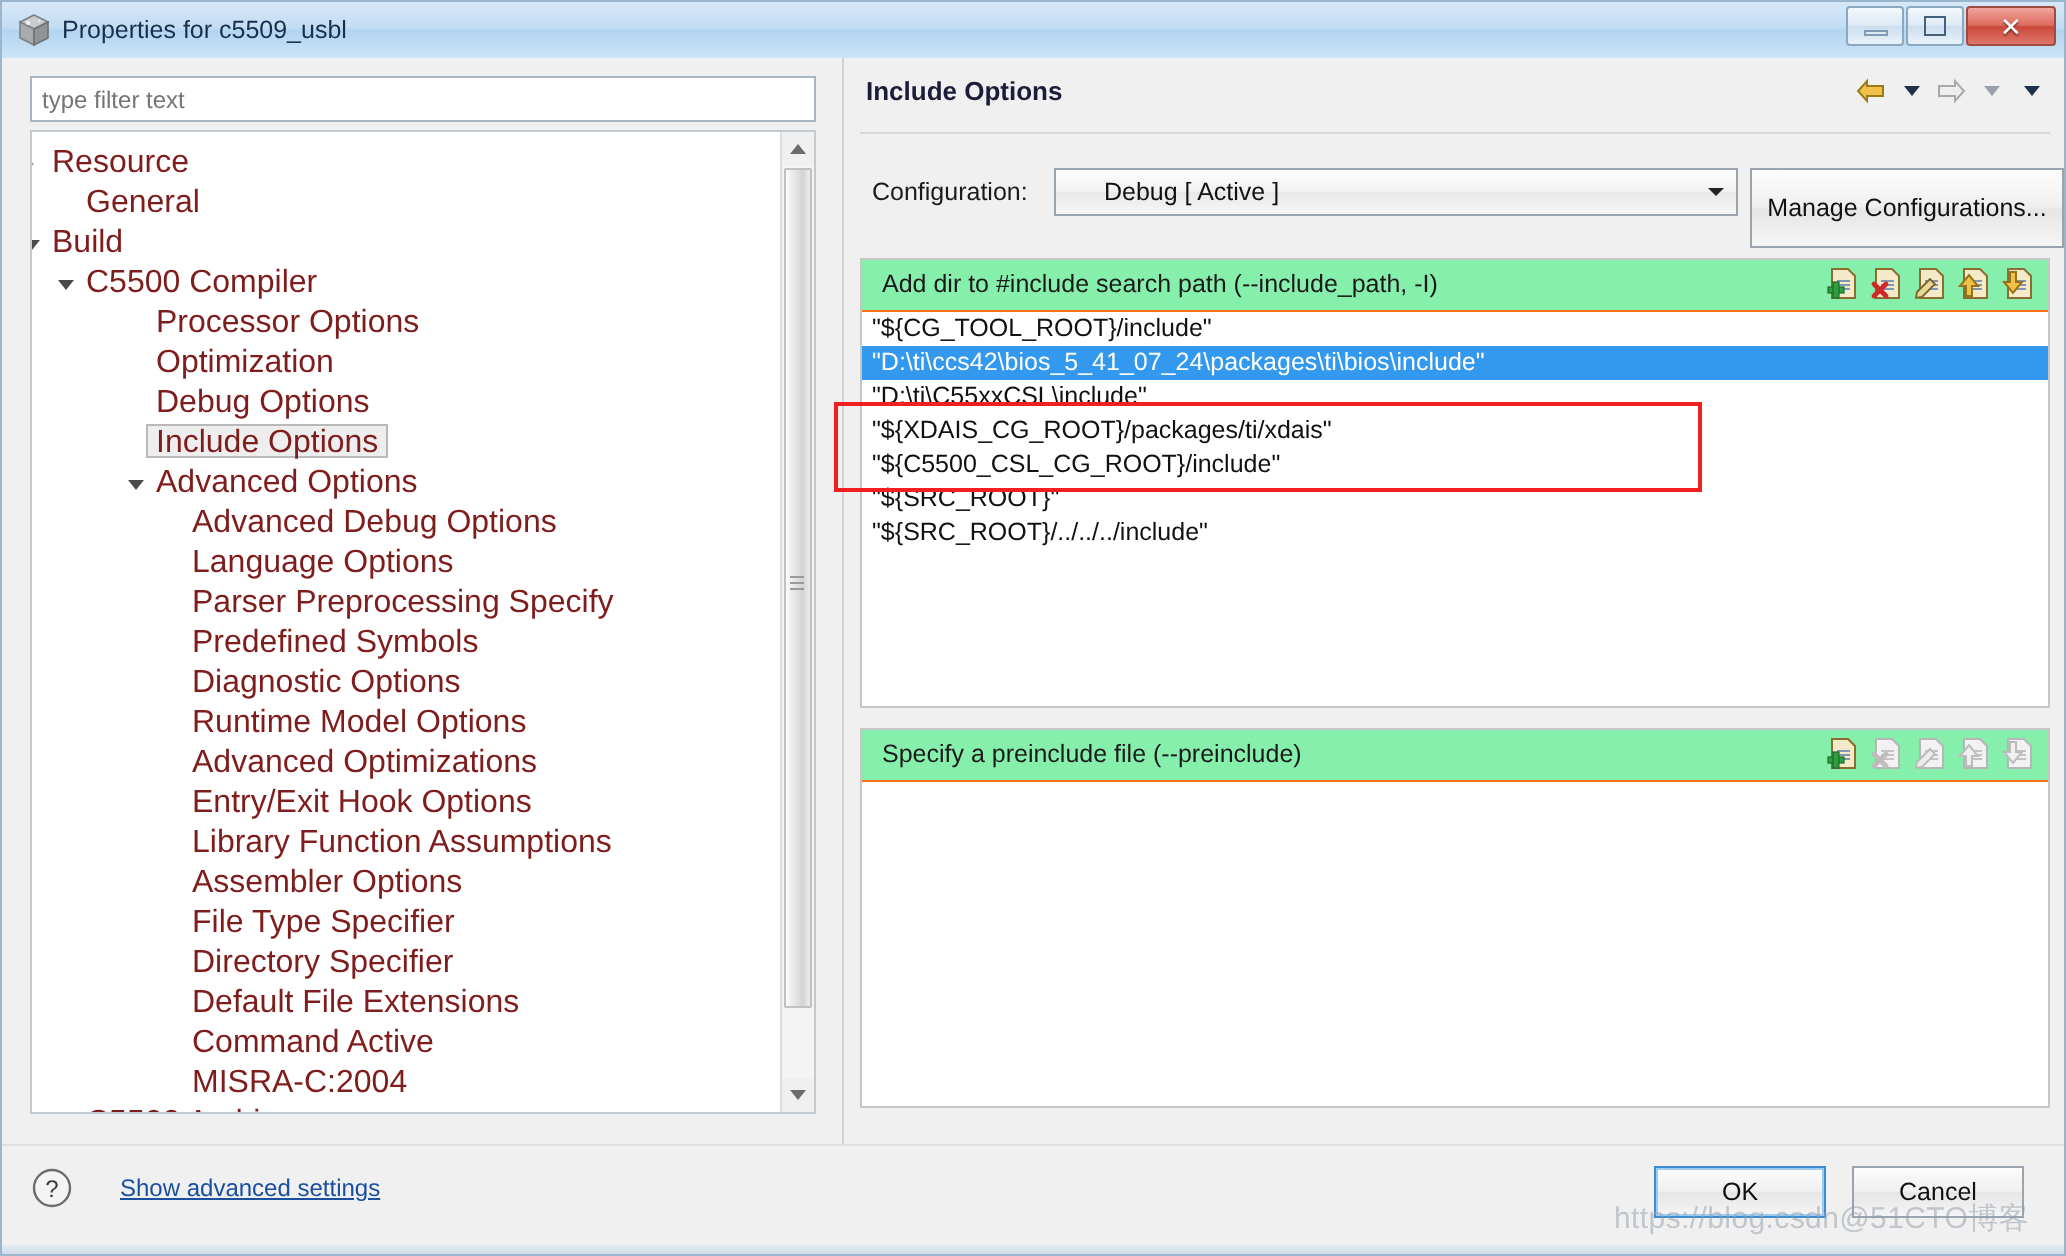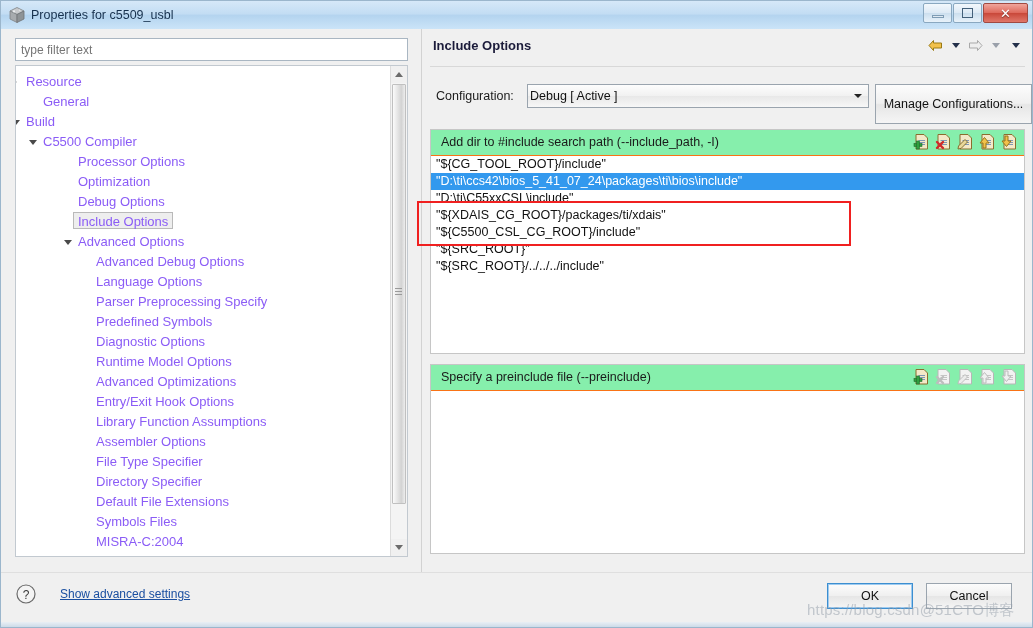--- a/index.html
+++ b/index.html
@@ -61,21 +61,21 @@
     font-family:"Liberation Sans",sans-serif;
   }
   
   .tree-panel{
     position:absolute;left:14px;top:36px;width:393px;height:492px;
     background:#fff;border:1px solid #c2c9d0;box-sizing:border-box;overflow:hidden;
   }
   .tree-inner{position:absolute;left:0;top:0;width:374px;height:490px;}
   .tree-item{
     position:absolute;height:20px;line-height:20px;white-space:nowrap;
-    font-size:13px;color:#8b5cf6;
+    font-size:16px;color:#7f1d1d;
   }
   .tree-item .lbl{display:inline-block;vertical-align:top;}
   .tree-item.selected .lbl{
     background:#eeeeee;border:1px solid #b9b9b9;
     padding:0 4px;margin-left:-5px;line-height:17px;height:17px;
     box-sizing:border-box;
   }
   .twisty{
     position:absolute;width:10px;height:20px;
   }
@@ -133,21 +133,21 @@
   .hr-sep{
     position:absolute;left:8px;top:37px;width:595px;height:1px;background:#d8d8d8;
   }
   
   .cfg-row{position:absolute;left:0;top:48px;width:100%;height:44px;}
   .cfg-label{position:absolute;left:14px;top:12px;font-size:12.5px;color:#1a1a1a;}
   .cfg-select{
     position:absolute;left:105px;top:7px;width:342px;height:24px;
     border:1px solid #9aa4ae;box-sizing:border-box;
     background:linear-gradient(to bottom,#fdfdfd,#f1f1f1 50%,#e8e8e8 51%,#f7f7f7);
-    font-size:12.5px;color:#111;padding-left:2px;line-height:22px;
+    font-size:12.5px;color:#111;padding-left:24px;line-height:22px;
   }
   .cfg-select .arrowbox{
     position:absolute;right:1px;top:1px;width:18px;height:20px;
     display:flex;align-items:center;justify-content:center;
   }
   .cfg-select .arrowbox i{
     display:block;width:0;height:0;
     border-top:4px solid #222;border-left:4px solid transparent;border-right:4px solid transparent;
   }
   .btn{
@@ -275,21 +275,21 @@
           <div class="tree-item" style="top: 246px; left: 80px;"><span class="lbl">Predefined Symbols</span></div>
           <div class="tree-item" style="top: 266px; left: 80px;"><span class="lbl">Diagnostic Options</span></div>
           <div class="tree-item" style="top: 286px; left: 80px;"><span class="lbl">Runtime Model Options</span></div>
           <div class="tree-item" style="top: 306px; left: 80px;"><span class="lbl">Advanced Optimizations</span></div>
           <div class="tree-item" style="top: 326px; left: 80px;"><span class="lbl">Entry/Exit Hook Options</span></div>
           <div class="tree-item" style="top: 346px; left: 80px;"><span class="lbl">Library Function Assumptions</span></div>
           <div class="tree-item" style="top: 366px; left: 80px;"><span class="lbl">Assembler Options</span></div>
           <div class="tree-item" style="top: 386px; left: 80px;"><span class="lbl">File Type Specifier</span></div>
           <div class="tree-item" style="top: 406px; left: 80px;"><span class="lbl">Directory Specifier</span></div>
           <div class="tree-item" style="top: 426px; left: 80px;"><span class="lbl">Default File Extensions</span></div>
-          <div class="tree-item" style="top: 446px; left: 80px;"><span class="lbl">Symbols Files</span></div>
+          <div class="tree-item" style="top: 446px; left: 80px;"><span class="lbl">Command Active</span></div>
           <div class="tree-item" style="top: 466px; left: 80px;"><span class="lbl">MISRA-C:2004</span></div>
           <div class="tree-item" style="top: 486px; left: 27px;"><span class="twisty collapsed" style="left: -14px;"></span><span class="lbl">C5500 Archiver</span></div>
         </div>
       <div class="vscroll">
         <div class="arrow up">
             <i></i>
           </div>
         <div class="thumb" style="top:18px;height:420px;"></div>
         <div class="grip" style="top:222px;">
           <b></b>

